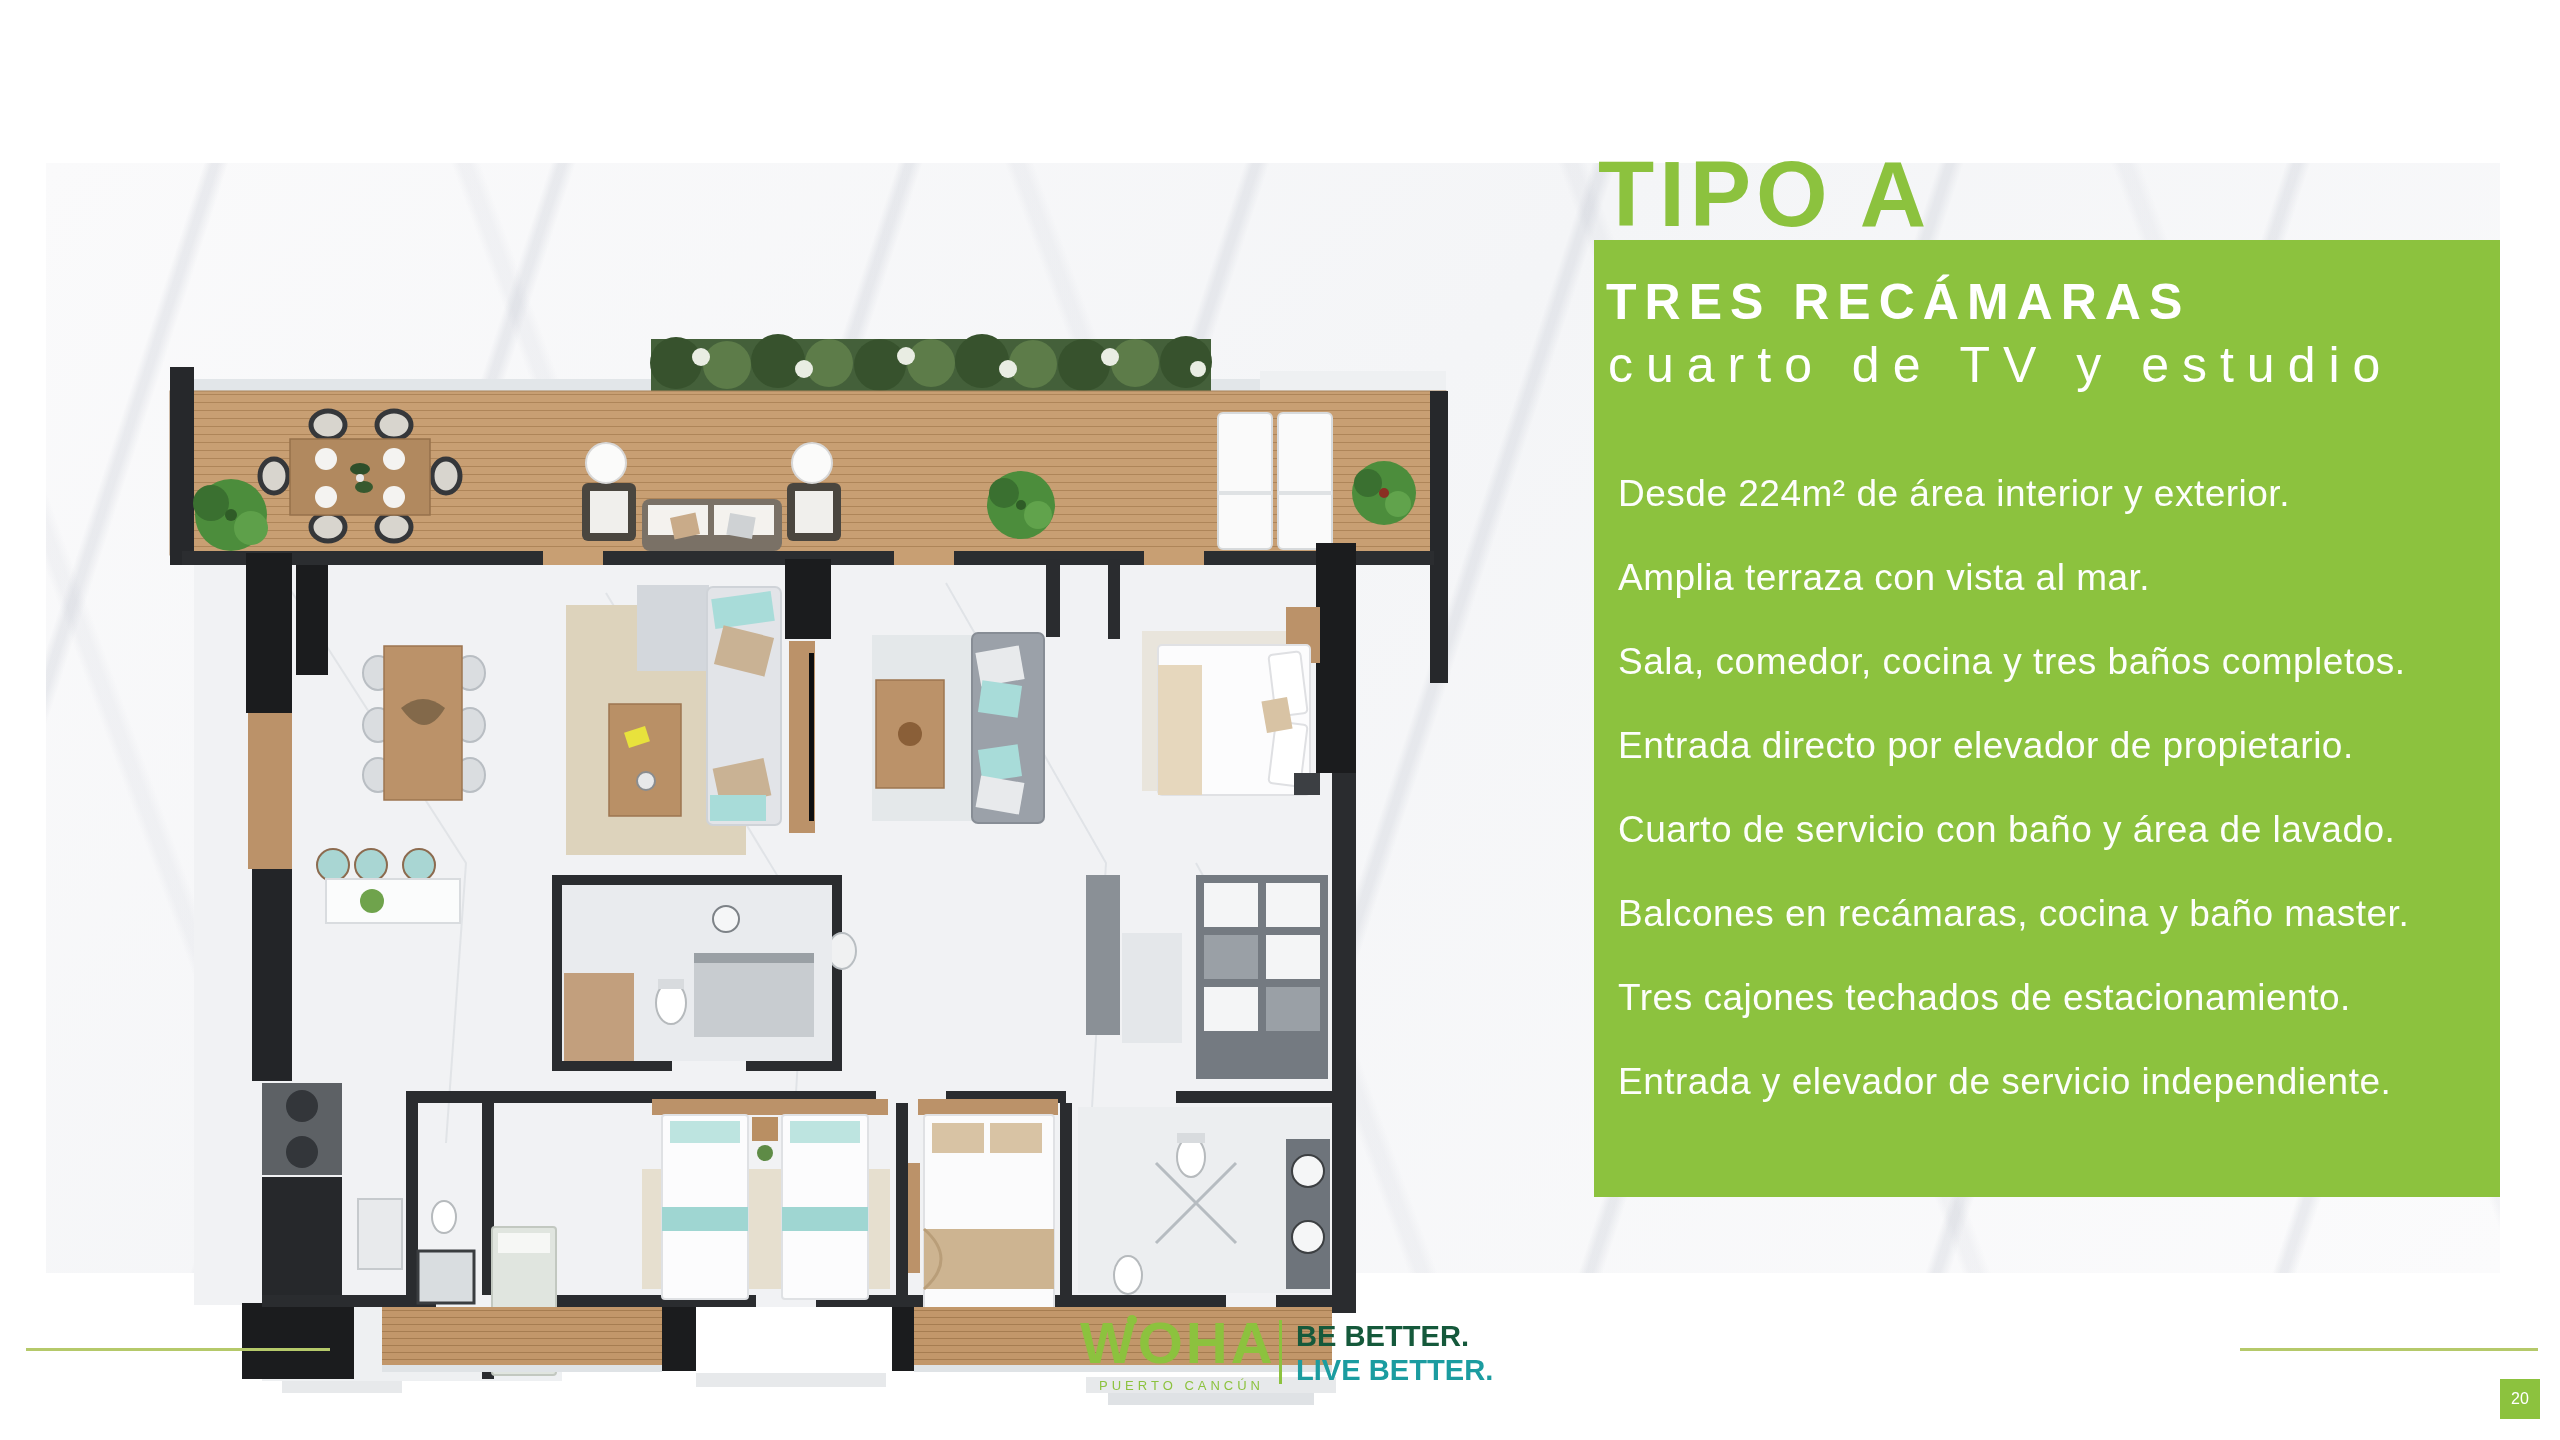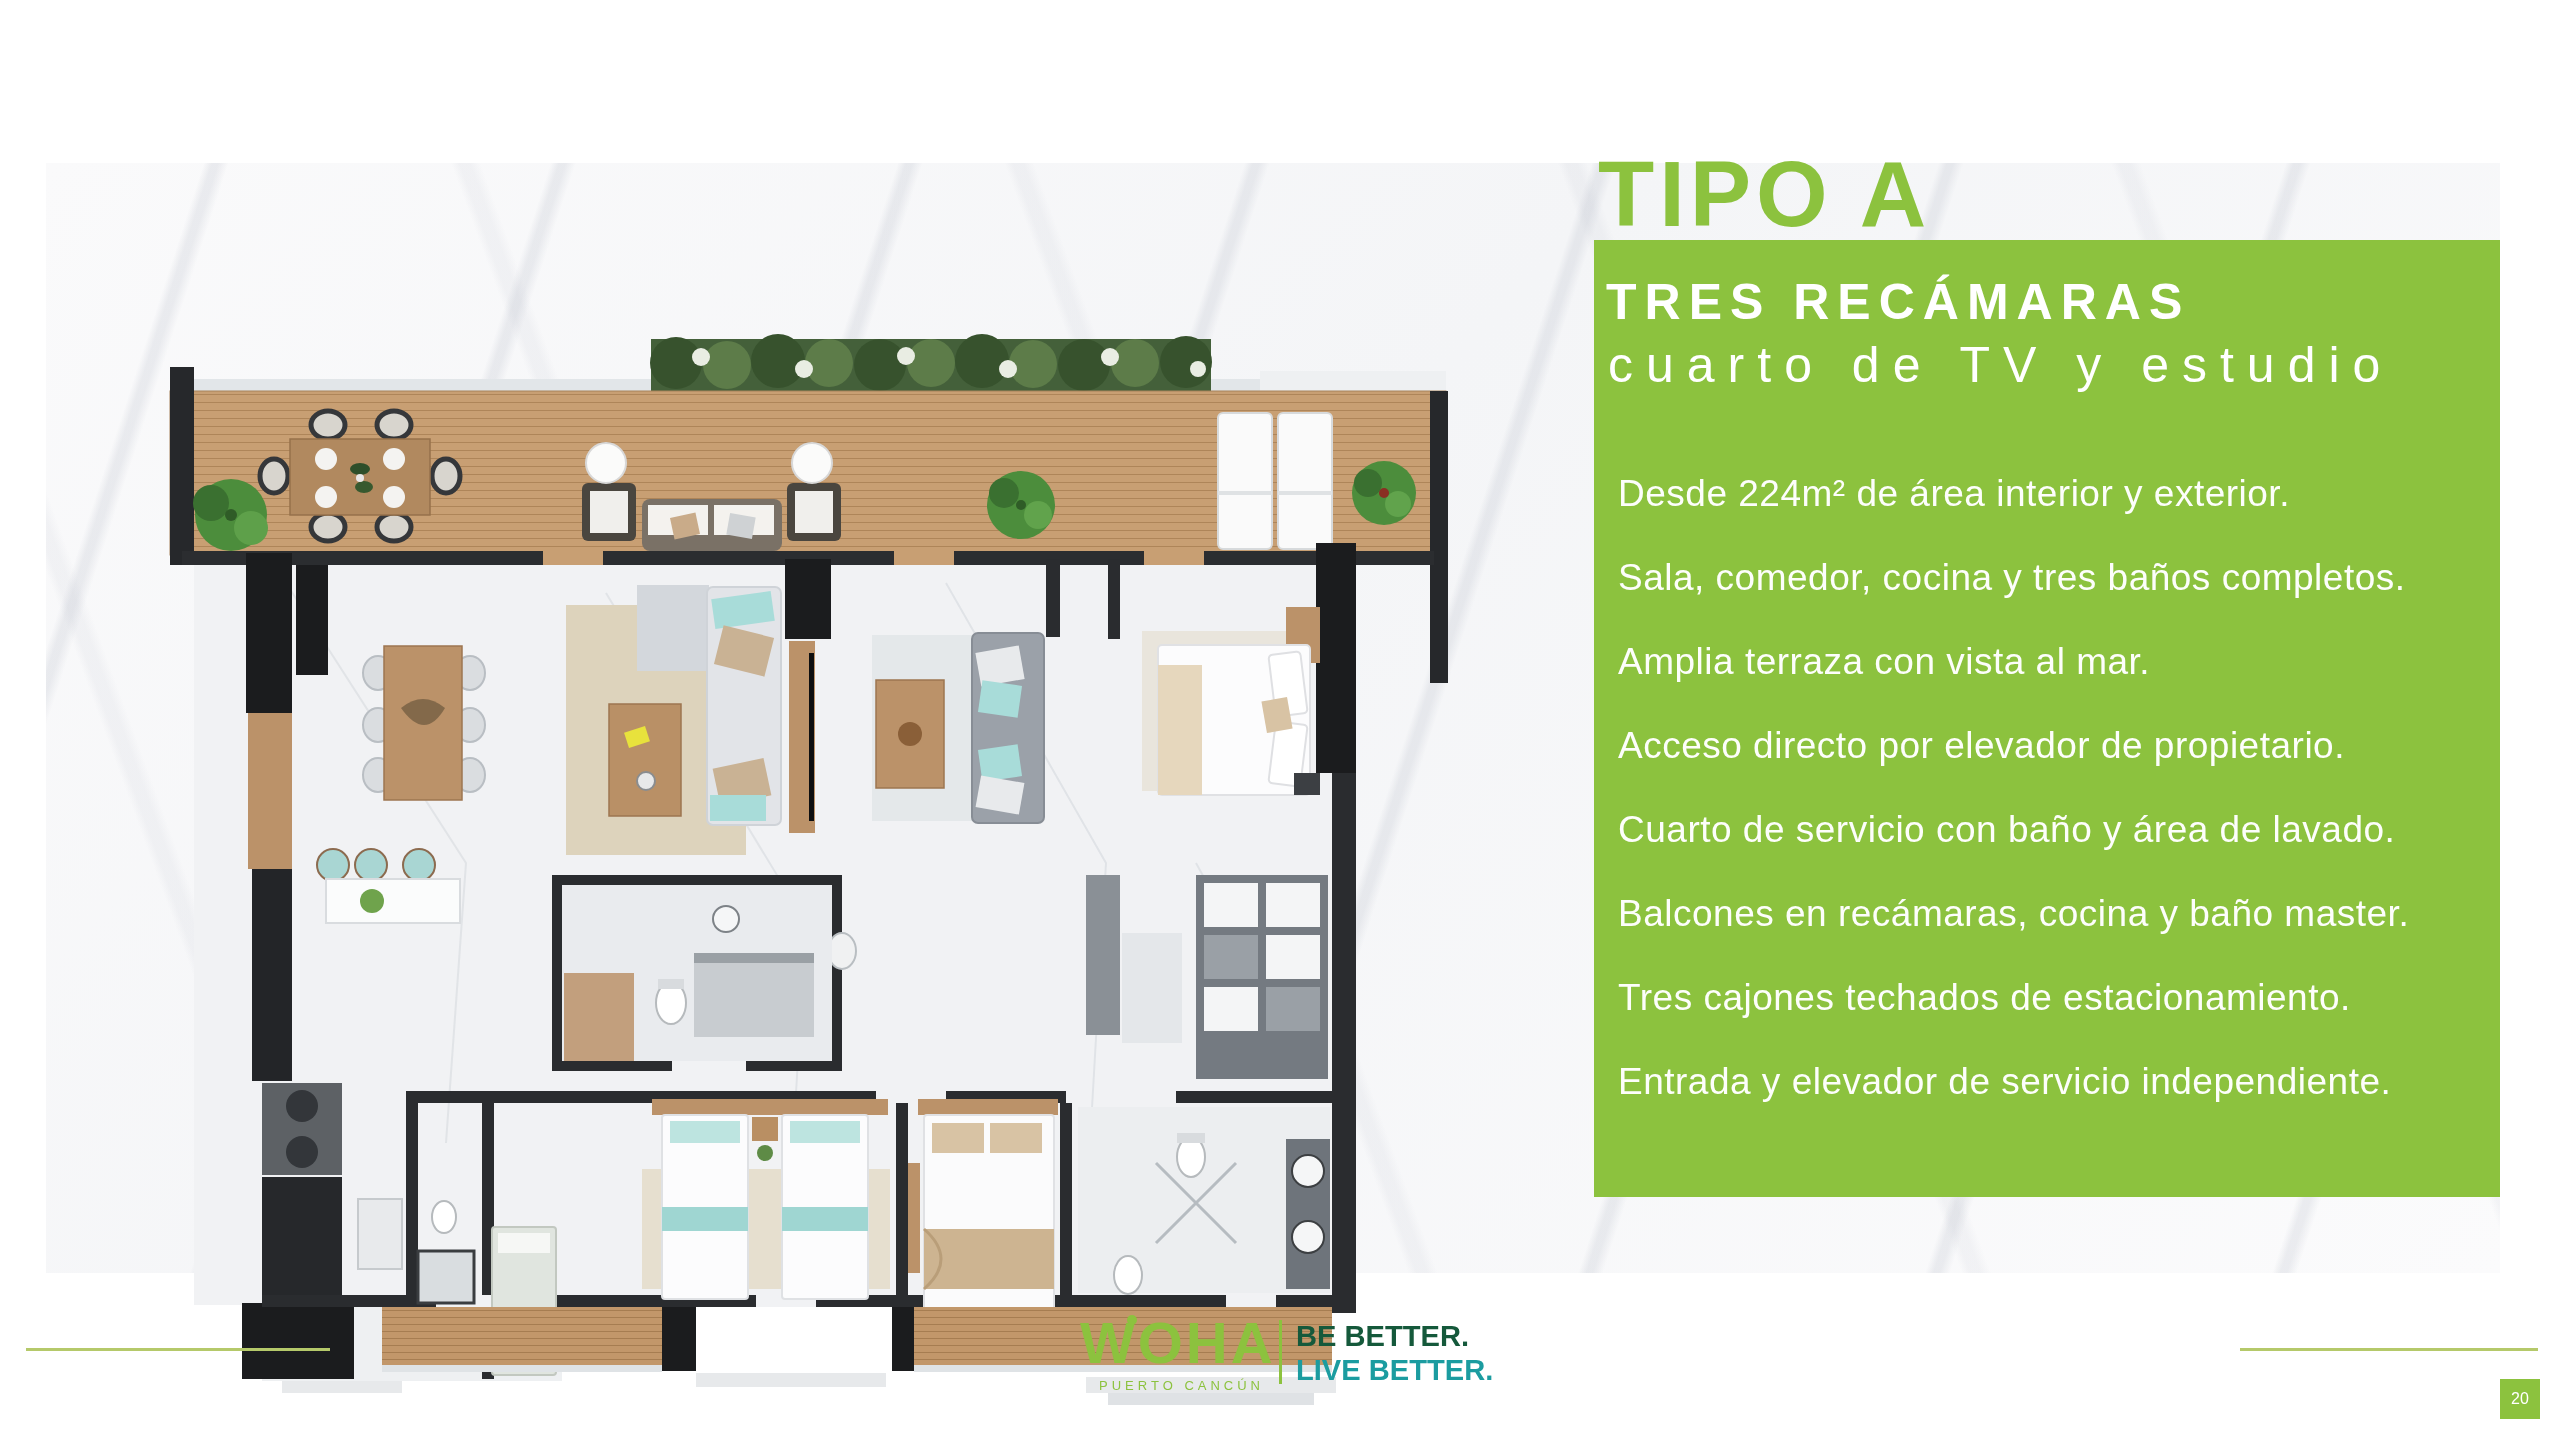--- a/index.html
+++ b/index.html
@@ -423,23 +423,23 @@
 
 <div class="green-panel"></div>
 
 <div class="eyebrow">TIPO A</div>
 <div class="panel-title">TRES RECÁMARAS</div>
 <div class="panel-subtitle">cuarto de TV y estudio</div>
 
 <div class="features">
 
 <div class="feature">Desde 224m² de área interior y exterior.</div>
+    <div class="feature">Amplia terraza con vista al mar.</div>
     <div class="feature">Sala, comedor, cocina y tres baños completos.</div>
-    <div class="feature">Amplia terraza con vista al mar.</div>
-    <div class="feature">Acceso directo por elevador de propietario.</div>
+    <div class="feature">Entrada directo por elevador de propietario.</div>
     <div class="feature">Cuarto de servicio con baño y área de lavado.</div>
     <div class="feature">Balcones en recámaras, cocina y baño master.</div>
     <div class="feature">Tres cajones techados de estacionamiento.</div>
     <div class="feature">Entrada y elevador de servicio independiente.</div>
   </div>
 
 <div class="rule rule-left"></div>
 <div class="rule rule-right"></div>
 
 <div class="brand">

